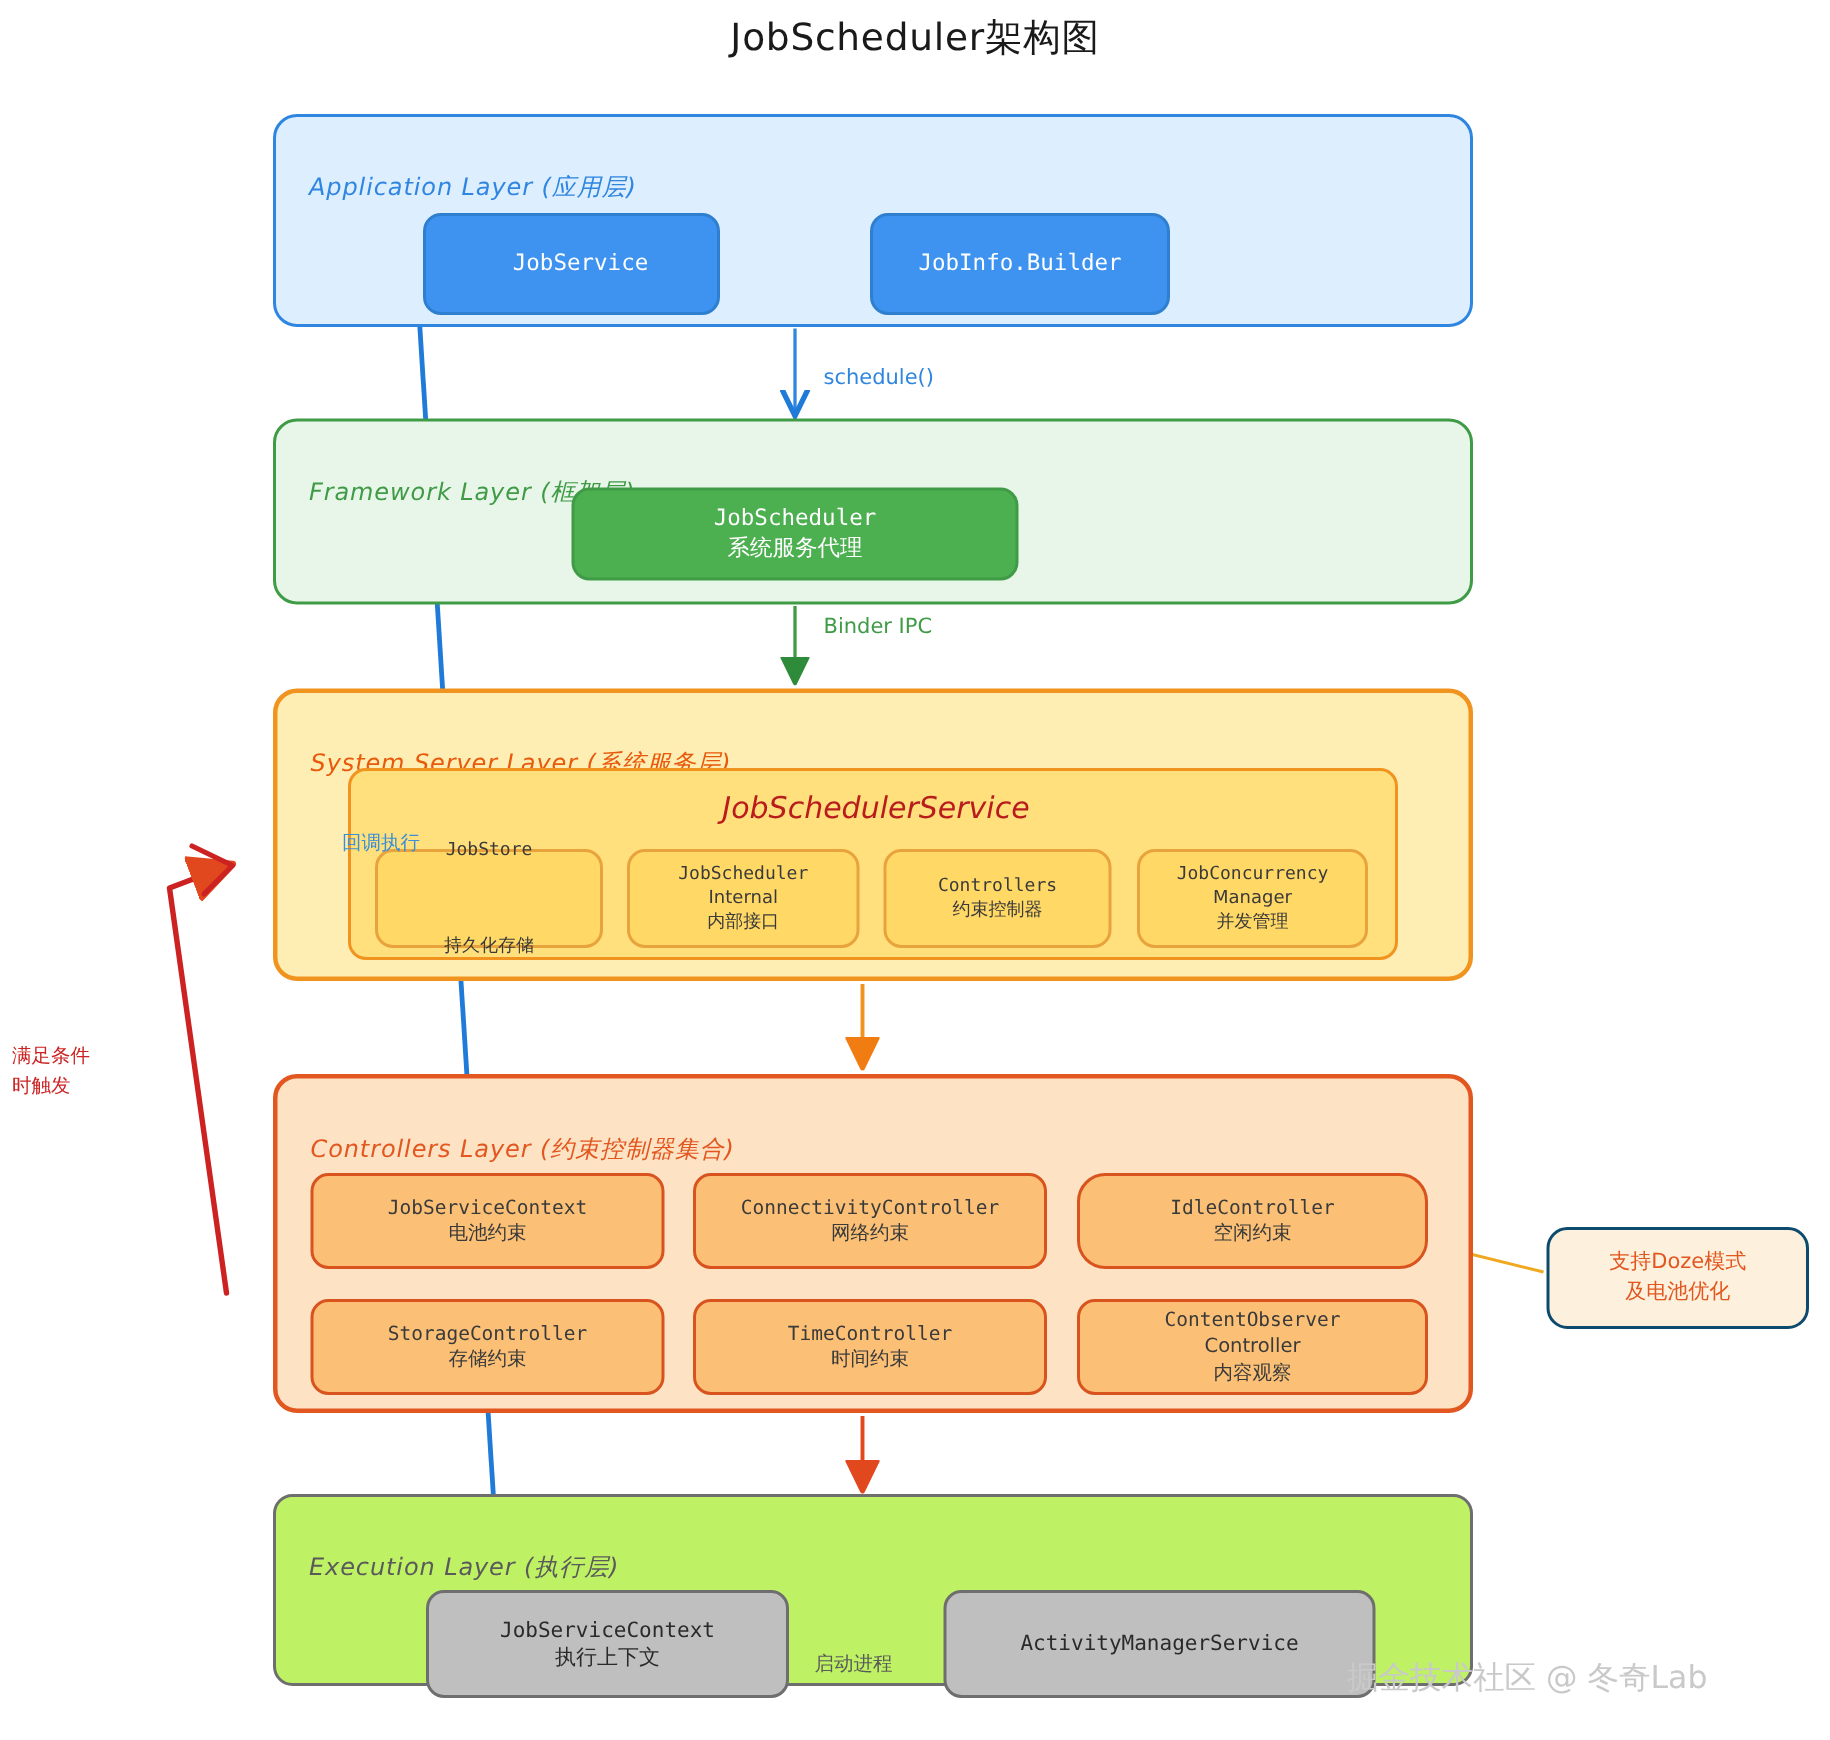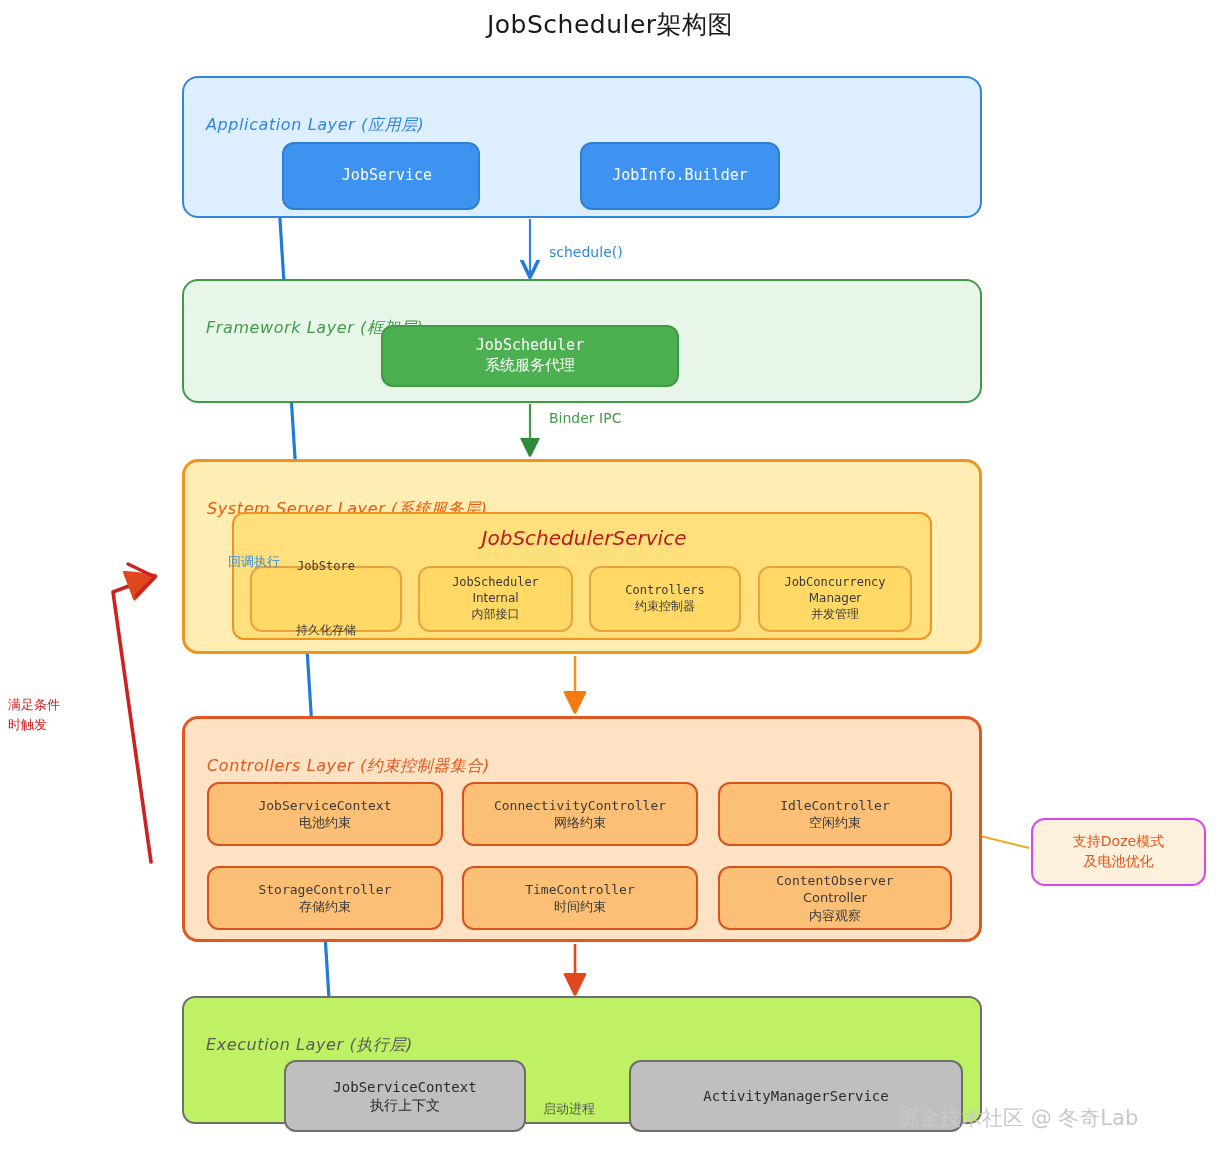--- a/index.html
+++ b/index.html
@@ -158,43 +158,43 @@
   
   .node-ctrl {
     background: #fbc076;
     border-color: #d9531e;
     color: #3a3a3a;
     font-size: 13px;
   }
   .node-ctrl .ln:first-child { font-family: "DejaVu Sans Mono", monospace; }
   #node-battery     { left: 207px; top: 782px; width: 236px; height: 64px; }
   #node-connectivity{ left: 462px; top: 782px; width: 236px; height: 64px; }
-  #node-idle        { left: 718px; top: 782px; width: 234px; height: 64px; }
+  #node-idle        { left: 718px; top: 782px; width: 234px; height: 64px; border-radius: 19px; }
   #node-storage     { left: 207px; top: 866px; width: 236px; height: 64px; }
   #node-time        { left: 462px; top: 866px; width: 236px; height: 64px; }
   #node-contentobs  { left: 718px; top: 866px; width: 234px; height: 64px; }
 
   
   .node-exec {
     background: #bfbfbf;
     border-color: #6e6e6e;
     color: #2a2a2a;
     font-size: 14px;
   }
   .node-exec .ln:first-child { font-family: "DejaVu Sans Mono", monospace; }
   #node-jobservicecontext { left: 284px; top: 1060px; width: 242px; height: 72px; }
-  #node-activitymanager   { left: 629px; top: 1060px; width: 334px; height: 72px; }
+  #node-activitymanager   { left: 629px; top: 1060px; width: 288px; height: 72px; }
 
   
   #callout-doze {
     position: absolute;
     left: 1031px; top: 818px; width: 175px; height: 68px;
     box-sizing: border-box;
     background: #fdf0dc;
-    border: 2px solid #d946ef;
+    border: 2px solid #0c4a6e;
     border-radius: 14px;
     display: flex;
     flex-direction: column;
     align-items: center;
     justify-content: center;
     text-align: center;
     color: #e2571f;
     font-size: 14px;
     line-height: 1.4;
   }

